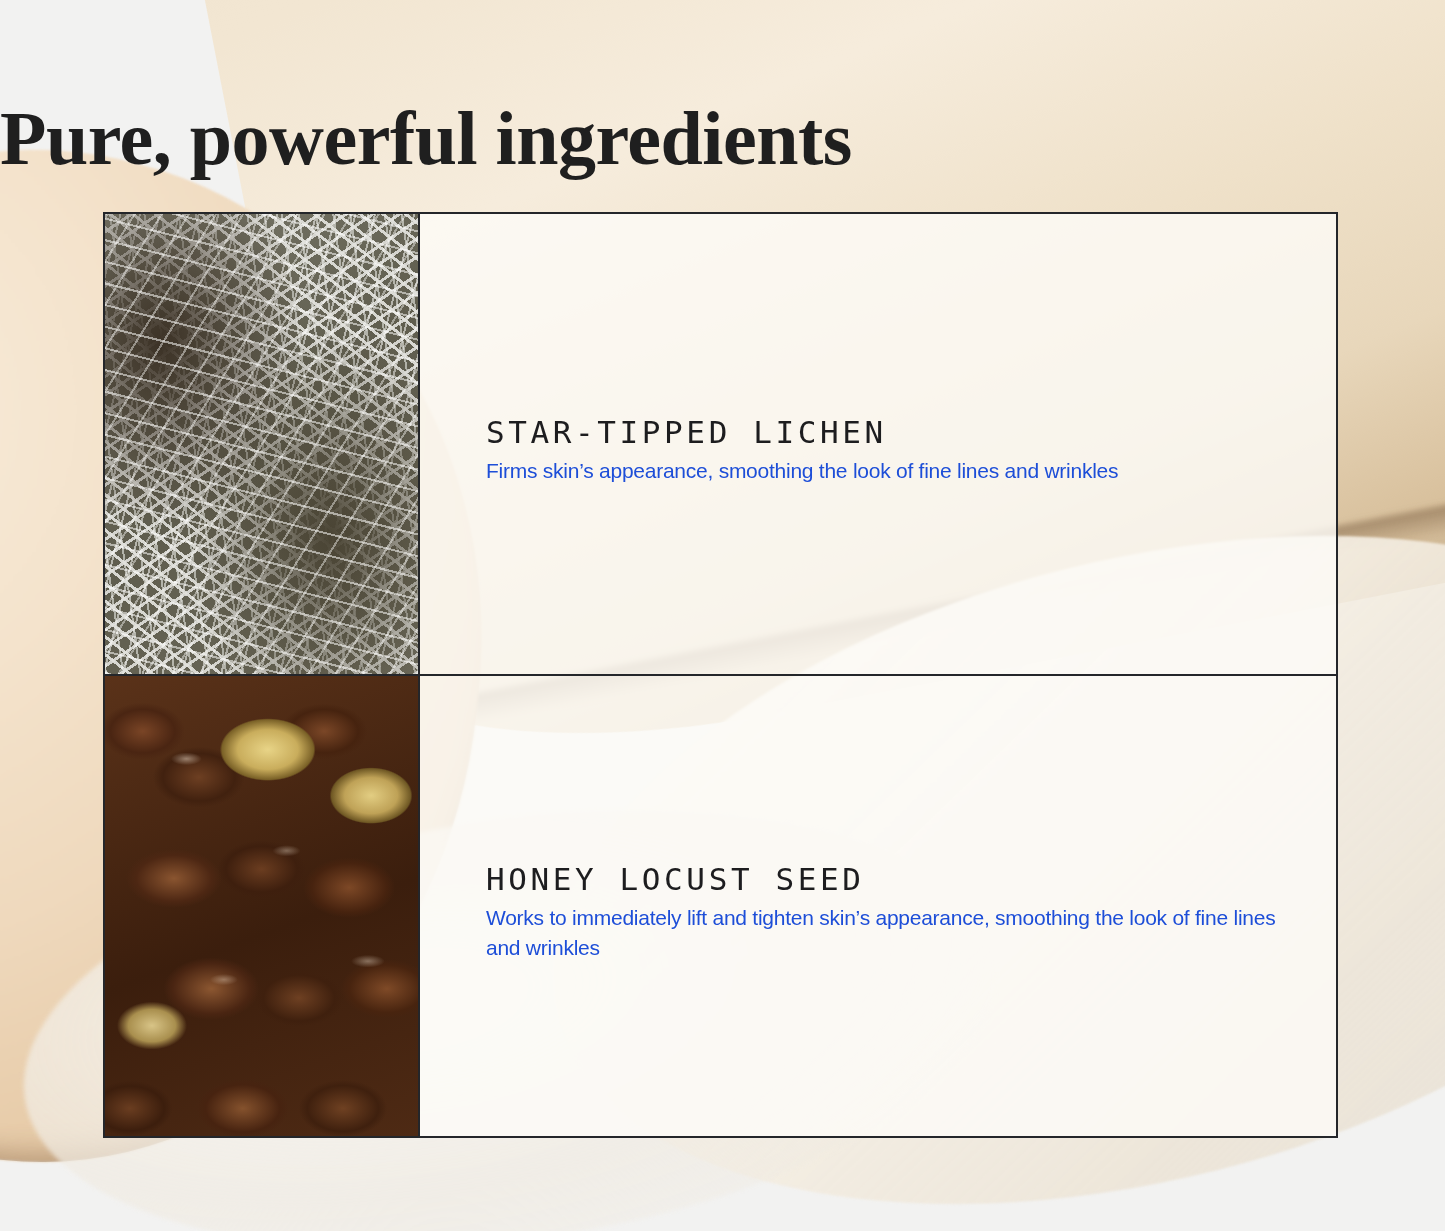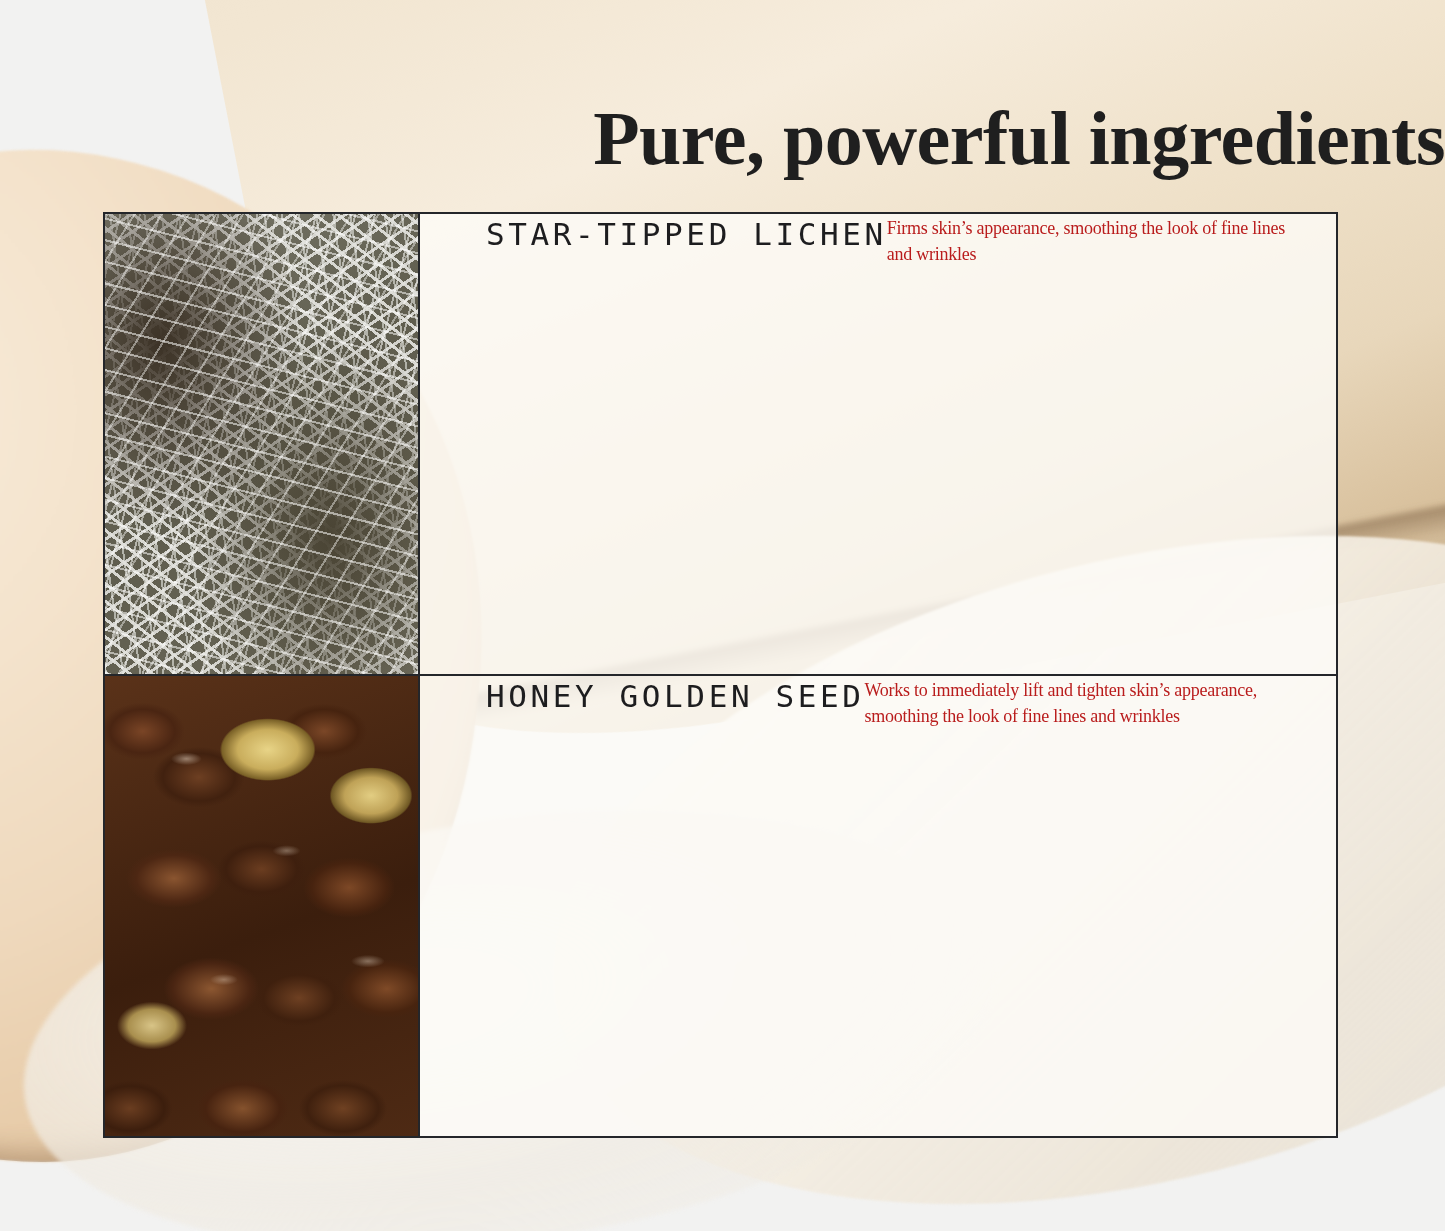--- a/index.html
+++ b/index.html
@@ -118,21 +118,21 @@
     transform: rotate(-8deg);
     filter: blur(2px);
   }
 
   
   .page-title {
     position: absolute;
     left: 0;
     right: 0;
     top: 48px;
-    text-align: right;
+    text-align: left;
     font-family: "Liberation Serif", "DejaVu Serif", serif;
     font-size: 76px;
     line-height: 1.05;
     color: #1f1f1f;
     letter-spacing: -0.5px;
     z-index: 5;
   }
 
   
   .ingredient-table {
@@ -160,43 +160,43 @@
     width: 313px;
     flex: 0 0 313px;
     border-right: 2px solid #24262a;
     position: relative;
     overflow: hidden;
     background: #cfcfcf;
   }
   .ing-body {
     flex: 1 1 auto;
     position: relative;
-    padding: 2px 34px 0 66px;
+    padding: 12px 34px 0 66px;
     display: flex;
-    flex-direction: row;
+    flex-direction: column;
     justify-content: center;
     background: rgba(253,251,247,0.80);
   }
   .ing-row.row-4 .ing-body { background: rgba(255,255,255,0.55); }
   .ing-row.row-3 .ing-body { background: rgba(252,251,248,0.72); }
 
   .ing-name {
     font-family: "DejaVu Sans Mono", "Liberation Mono", monospace;
     font-size: 31px;
     letter-spacing: 3.6px;
     color: #1d1d1f;
     font-weight: 400;
     margin: 0 0 6px 0;
     white-space: nowrap;
   }
   .ing-desc {
-    font-family: Liberation Serif, serif;
-    font-size: 18px;
+    font-family: Liberation Sans, sans-serif;
+    font-size: 21px;
     line-height: 1.42;
-    color: #b91c1c;
+    color: #1d4ed8;
     margin: 0;
     max-width: 830px;
     letter-spacing: -0.25px;
   }
 
   
   .photo { position: absolute; inset: 0; }
 
   
   .photo-lichen {
@@ -383,21 +383,21 @@
         <div class="ing-name">STAR-TIPPED LICHEN</div>
         <div class="ing-desc">Firms skin’s appearance, smoothing the look of fine lines and wrinkles</div>
       </div>
     </div>
 
     <div class="ing-row row-2">
       <div class="ing-thumb">
         <div class="photo photo-seed"></div>
       </div>
       <div class="ing-body">
-        <div class="ing-name">HONEY GOLDEN SEED</div>
+        <div class="ing-name">HONEY LOCUST SEED</div>
         <div class="ing-desc">Works to immediately lift and tighten skin’s appearance, smoothing the look of fine lines and wrinkles</div>
       </div>
     </div>
 
 
 
   </div>
 </div>
 
 </body></html>

